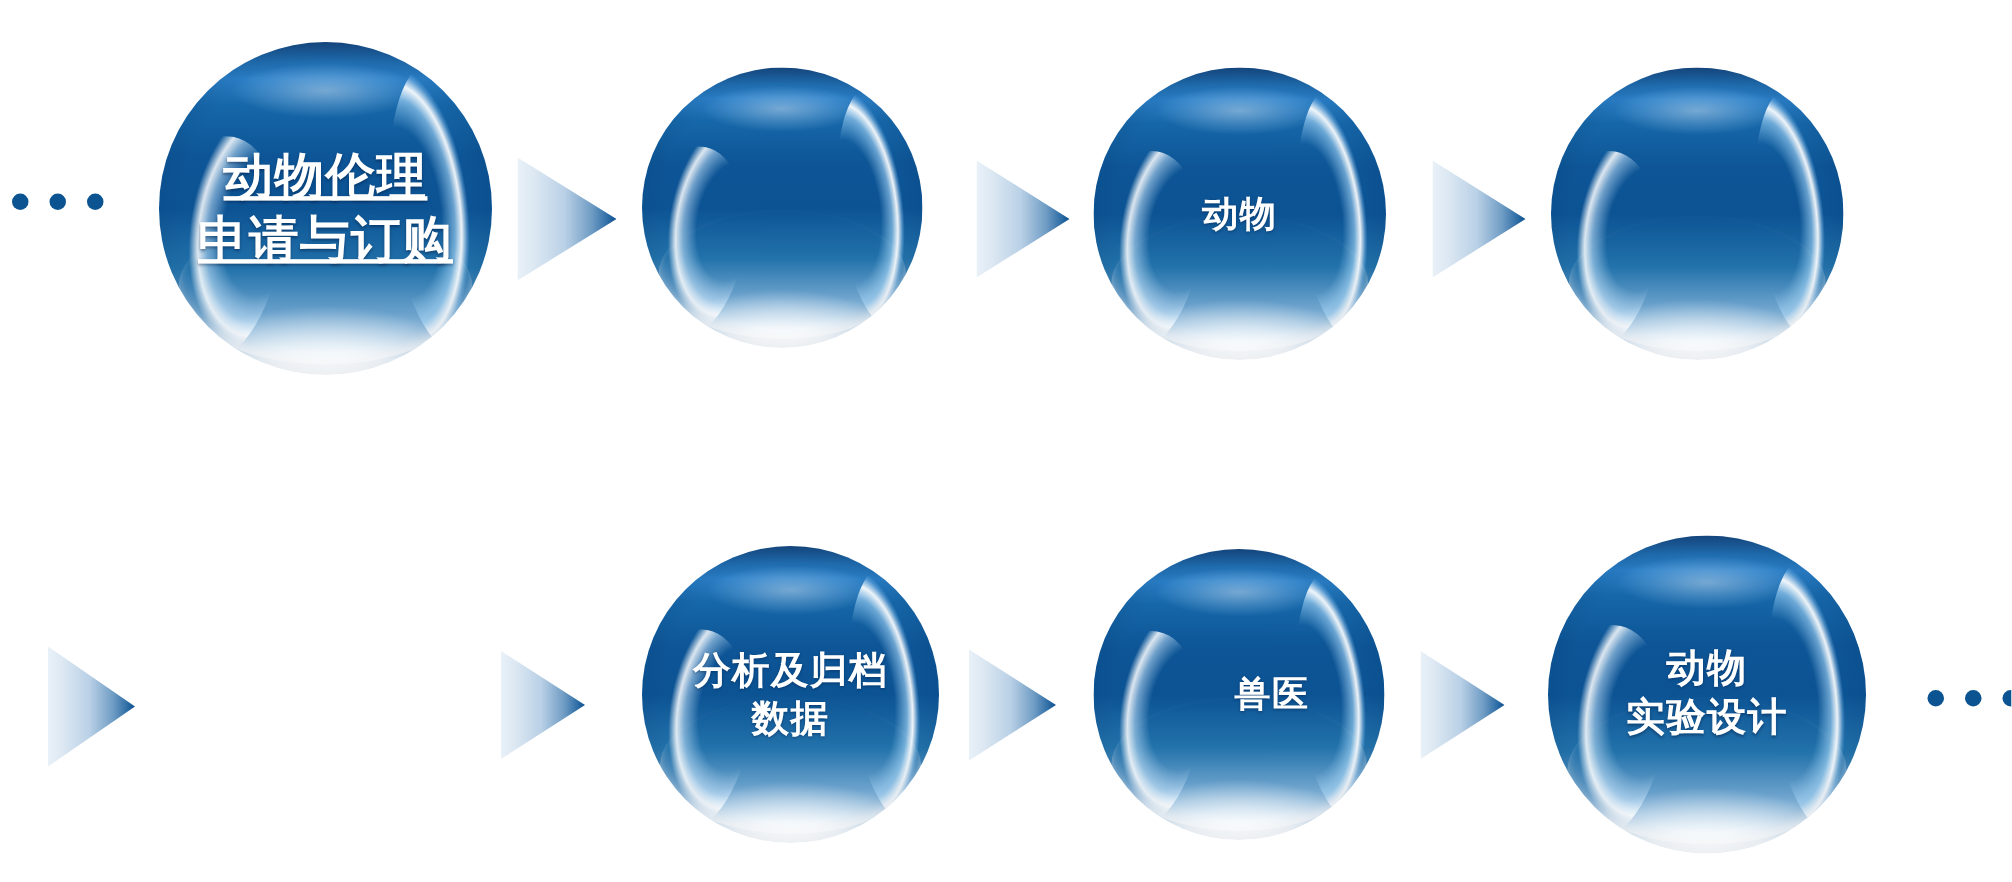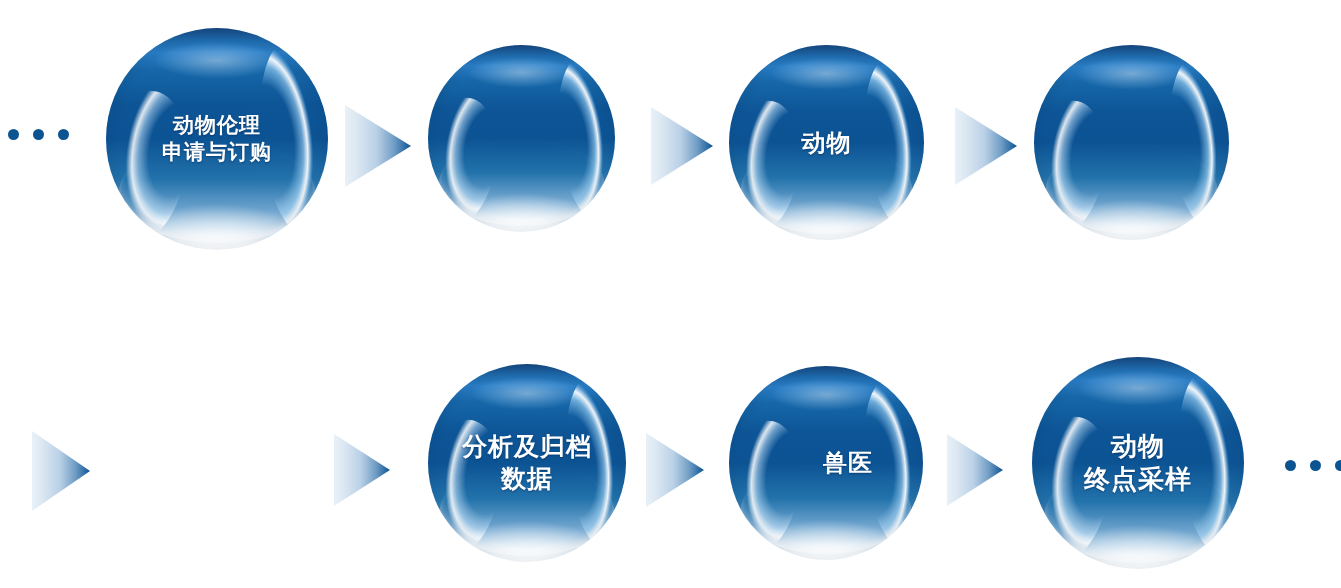--- a/index.html
+++ b/index.html
@@ -173,21 +173,21 @@
     <span class="dot"></span>
     <span class="dot"></span>
   </div>
 
   <div class="node" style="left:106px; top:28px; width:222px; height:222px;">
     <div class="spec-top"></div>
     <div class="rim-right"></div>
     <div class="rim-left"></div>
     <div class="arc-bottom"></div>
     <div class="vignette"></div>
-    <div class="label" style="font-size:21px;">
+    <div class="label" style="font-size:33px;text-decoration:underline;">
       <span class="line">动物伦理</span>
       <span class="line">申请与订购</span>
     </div>
   </div>
 
   <svg class="arrow" style="left:345px; top:105px;" width="66" height="82" viewBox="0 0 66 82">
     <polygon points="0,0 66,41 0,82" fill="url(#arrowGrad)"></polygon>
   </svg>
 
   <div class="node" style="left:428px; top:45px; width:187px; height:187px;">
@@ -266,21 +266,21 @@
   </svg>
 
   <div class="node" style="left:1032px; top:357px; width:212px; height:212px;">
     <div class="spec-top"></div>
     <div class="rim-right"></div>
     <div class="rim-left"></div>
     <div class="arc-bottom"></div>
     <div class="vignette"></div>
     <div class="label" style="font-size:26px;">
       <span class="line">动物</span>
-      <span class="line">终点采样</span>
+      <span class="line">实验设计</span>
     </div>
   </div>
 
   <div class="dots" style="left:1285px; top:460px;">
     <span class="dot"></span>
     <span class="dot"></span>
     <span class="dot"></span>
   </div>
 
 </div>

